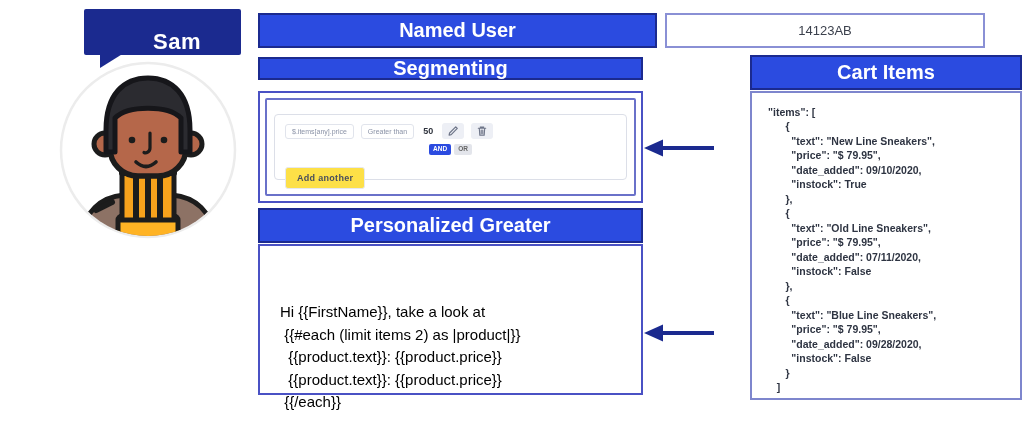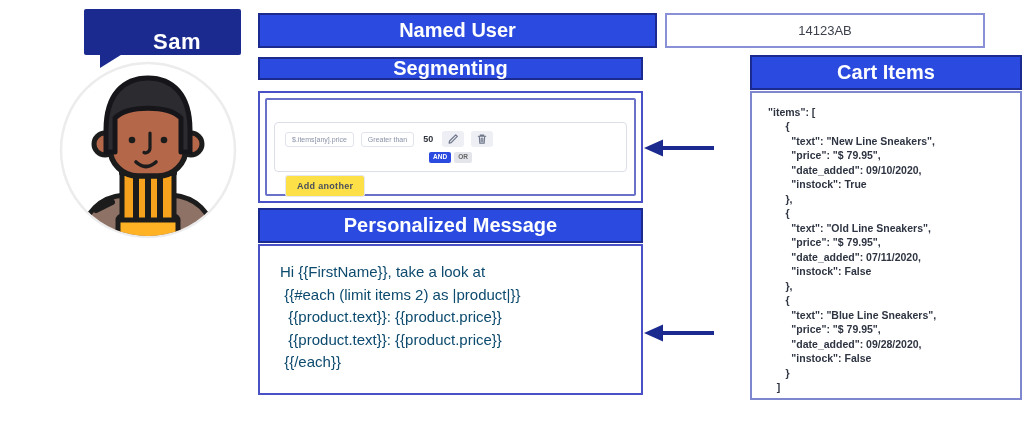--- a/index.html
+++ b/index.html
@@ -23,42 +23,42 @@
   
   .nu-row{position:absolute;left:258px;top:13px;width:727px;height:35px;display:flex;}
   .nu-title{width:399px;height:35px;}
   .nu-value{flex:1;background:#fff;border:2px solid #8a90d5;box-sizing:border-box;
           display:flex;align-items:center;justify-content:center;font-size:13px;color:#3c414d;margin-left:8px;}
 
   
   #segmenting{left:258px;top:57px;width:385px;height:146px;}
   #segmenting .panel-header{height:23px;}
   #segmenting .panel-body{top:34px;border:2px solid #4a51c4;padding:5px;}
-  .seg-inner{height:100%;box-sizing:border-box;border:2px solid #6a71c9;border-radius:2px;padding:22px 7px;}
+  .seg-inner{height:100%;box-sizing:border-box;border:2px solid #6a71c9;border-radius:2px;padding:14px 7px;}
   .seg-card{height:100%;box-sizing:border-box;border:1px solid #dcdfe8;border-radius:4px;
           padding:8px 10px;display:flex;flex-direction:column;}
   .rule-row{display:flex;align-items:center;gap:7px;}
   .pill{border:1px solid #e1e4ec;border-radius:3px;padding:3px 6px;font-size:7px;color:#8a92a6;
           background:#fff;white-space:nowrap;}
   .rule-val{font-size:9px;font-weight:bold;color:#30343e;margin:0 2px;}
   .icon-btn{background:#edeff5;border:0;border-radius:3px;width:22px;height:16px;
           display:flex;align-items:center;justify-content:center;padding:0;cursor:pointer;}
   .logic-row{display:flex;justify-content:center;align-items:center;gap:3px;margin:5px 0 4px 0;}
   .chip{font-size:6.5px;font-weight:bold;padding:2px 4px;border-radius:2px;line-height:1;}
   .chip-and{background:#2b4be0;color:#fff;}
   .chip-or{background:#e3e5eb;color:#666;}
   .add-btn{margin-top:8px;align-self:flex-start;background:#fde047;border:1px solid #e6e8ef;
           border-radius:3px;padding:5px 11px;font-size:9px;font-weight:bold;color:#4a4f5c;cursor:pointer;
           font-family:"Liberation Sans", sans-serif;letter-spacing:.3px;}
 
   
   #pmessage{left:258px;top:208px;width:385px;height:187px;}
   #pmessage .panel-header{height:35px;}
   #pmessage .panel-body{top:36px;border:2px solid #4a51c4;}
-  .pm-text{white-space:pre;font-size:15px;color:#0c4a6e;line-height:1.5;padding:15px 0 0 20px;}
+  .pm-text{white-space:pre;font-size:15px;color:#000000;line-height:1.5;padding:15px 0 0 20px;margin-top:40px;}
 
   
   #cart{left:750px;top:55px;width:272px;height:345px;}
   #cart .panel-header{height:35px;}
   #cart .panel-body{top:36px;border:2px solid #7e86cd;}
   .cart-json{white-space:pre;font-size:10.5px;font-weight:bold;color:#2e3442;line-height:1.38;
           padding:12px 0 0 16px;}
 
   
   .arrow{position:absolute;width:70px;height:24px;}
@@ -138,21 +138,21 @@
           </div>
 
 
           <button class="add-btn">Add another</button>
         </div>
       </div>
     </div>
   </div>
 
   <div class="panel" id="pmessage">
-    <div class="panel-header">Personalized Message</div>
+    <div class="panel-header">Personalized Greater</div>
     <div class="panel-body">
       <div class="pm-text">Hi {{FirstName}}, take a look at
  {{#each (limit items 2) as |product|}}
   {{product.text}}: {{product.price}}
   {{product.text}}: {{product.price}}
  {{/each}}</div>
     </div>
   </div>
 
   <div class="panel" id="cart">

